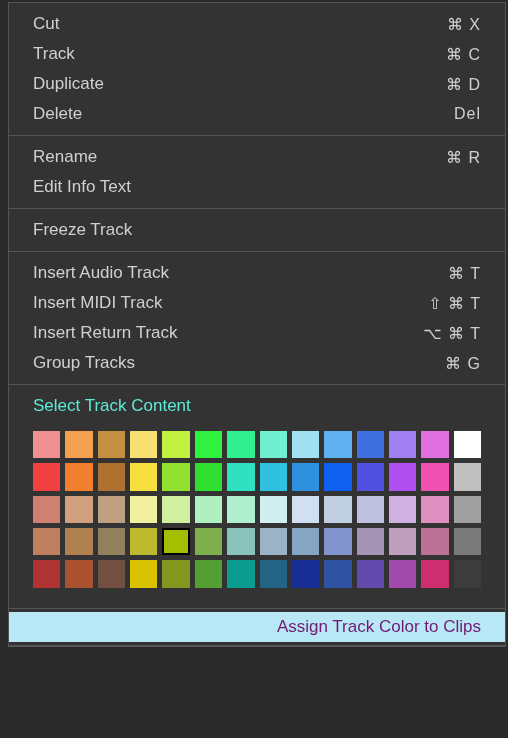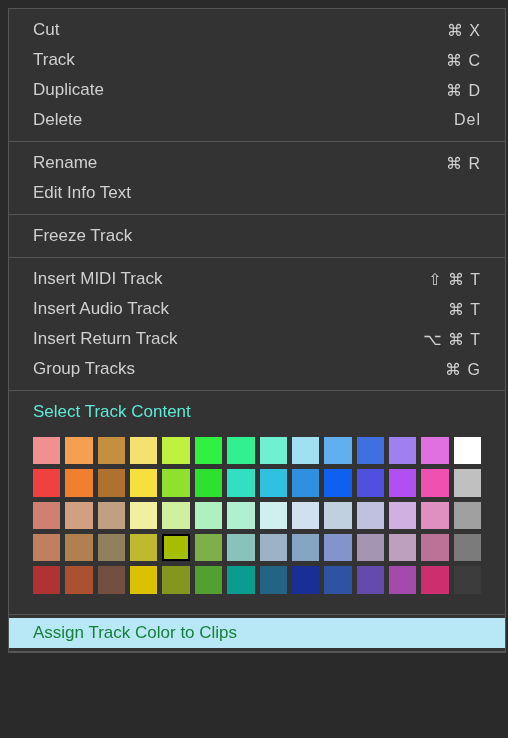--- a/index.html
+++ b/index.html
@@ -12,21 +12,21 @@
       height: 738px;
       background: #2a2a2a;
       font-family: -apple-system, BlinkMacSystemFont, "Segoe UI", sans-serif;
       font-size: 17px;
       color: #d0d0d0;
       overflow: hidden;
     }
     .context-menu {
       width: 498px;
       margin-left: 8px;
-      margin-top: 8px;
+      margin-top: 2px;
       background: #333333;
       border: 1px solid #555555;
     }
     .menu-section {
       padding: 6px 0;
     }
     .divider {
       height: 1px;
       background: #555555;
       width: 100%;
@@ -36,21 +36,22 @@
       justify-content: space-between;
       align-items: center;
       padding: 5px 24px;
       cursor: default;
     }
     .menu-item.disabled {
       color: #5eead4;
     }
     .menu-item.highlighted {
       background: #b8e8f5;
-      color: #15803d;
+      color: #701a75;
+      justify-content: flex-end;
     }
     .shortcut {
       color: #d0d0d0;
       font-size: 16px;
       letter-spacing: 1px;
     }
     .menu-item.highlighted .shortcut {
       color: #000000;
     }
     .color-grid {
@@ -111,26 +112,26 @@
     <div class="menu-item">
       <span>Freeze Track</span>
       <span class="shortcut"></span>
     </div>
   </div>
 
   <div class="divider"></div>
 
   <div class="menu-section">
     <div class="menu-item">
+      <span>Insert Audio Track</span>
+      <span class="shortcut">⌘ T</span>
+    </div>
+    <div class="menu-item">
       <span>Insert MIDI Track</span>
       <span class="shortcut">⇧ ⌘ T</span>
-    </div>
-    <div class="menu-item">
-      <span>Insert Audio Track</span>
-      <span class="shortcut">⌘ T</span>
     </div>
     <div class="menu-item">
       <span>Insert Return Track</span>
       <span class="shortcut">⌥ ⌘ T</span>
     </div>
     <div class="menu-item">
       <span>Group Tracks</span>
       <span class="shortcut">⌘ G</span>
     </div>
   </div>

